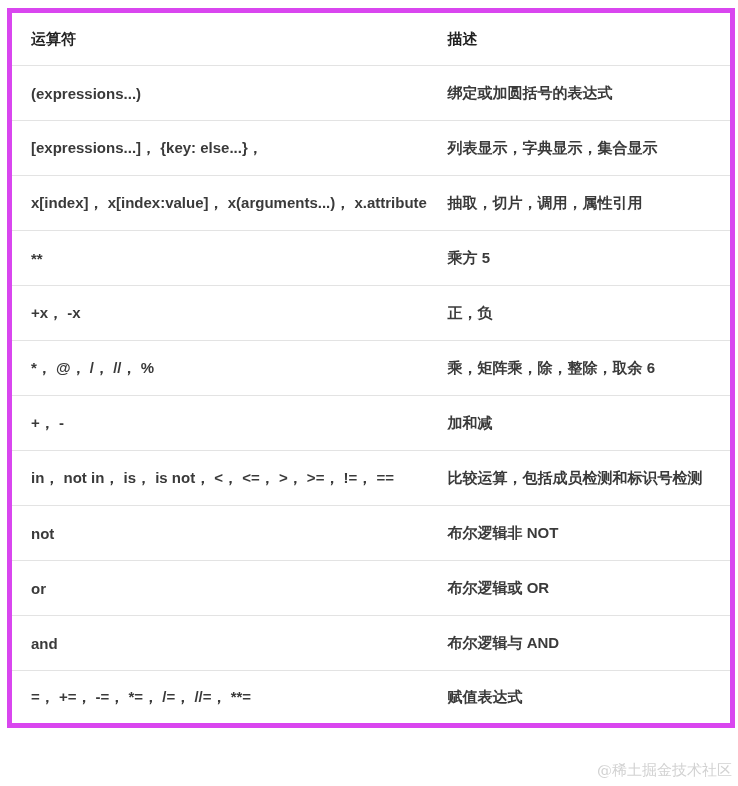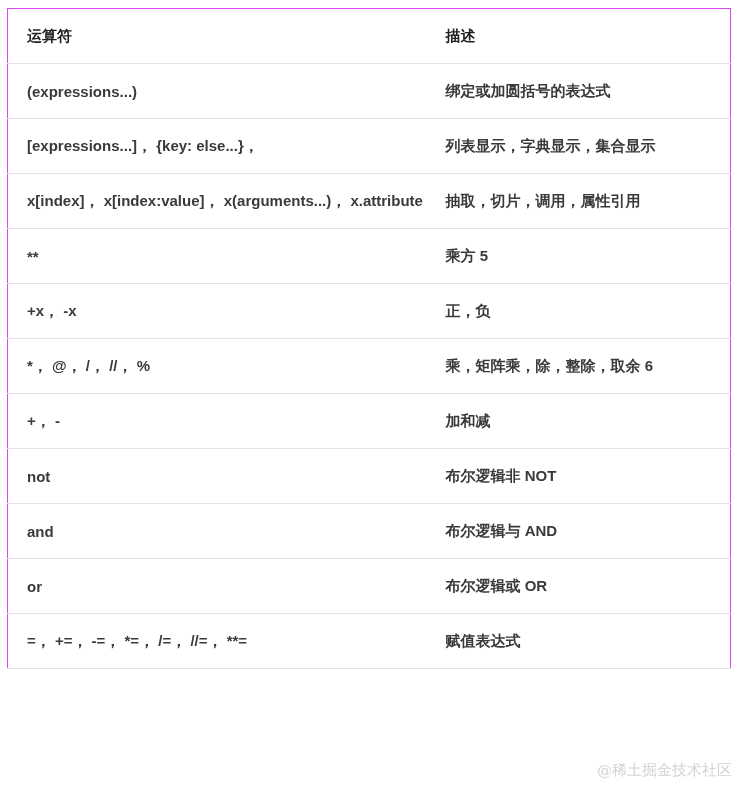--- a/index.html
+++ b/index.html
@@ -16,21 +16,21 @@
     }
     .table-wrap {
       position: absolute;
       left: 7px;
       top: 8px;
       width: 723px;
     }
     table {
       width: 100%;
       border-collapse: collapse;
-      border: 1px solid #d946ef;
+      border: 5px solid #d946ef;
       table-layout: fixed;
       padding-left: 10px;
     }
     col.c1 { width: 419px; }
     col.c2 { width: 304px; }
     tr {
       height: 55px;
       border-bottom: 1px solid #e3e3e3;
     }
     th, td {
@@ -98,30 +98,34 @@
       </tr>
       <tr>
         <td>*， @， /， //， %</td>
         <td>乘，矩阵乘，除，整除，取余 6</td>
       </tr>
       <tr>
         <td>+， -</td>
         <td>加和减</td>
       </tr>
       <tr>
+        <td>in， not in， is， is not， &lt;， &lt;=， &gt;， &gt;=， !=， ==</td>
+        <td>比较运算，包括成员检测和标识号检测</td>
+      </tr>
+      <tr>
         <td>not</td>
         <td>布尔逻辑非 NOT</td>
       </tr>
       <tr>
+        <td>or</td>
+        <td>布尔逻辑或 OR</td>
+      </tr>
+      <tr>
         <td>and</td>
         <td>布尔逻辑与 AND</td>
-      </tr>
-      <tr>
-        <td>or</td>
-        <td>布尔逻辑或 OR</td>
       </tr>
       <tr>
         <td>=， +=， -=， *=， /=， //=， **=</td>
         <td>赋值表达式</td>
       </tr>
     </tbody>
   </table>
 </div>
 
 <div class="watermark">@稀土掘金技术社区</div>

